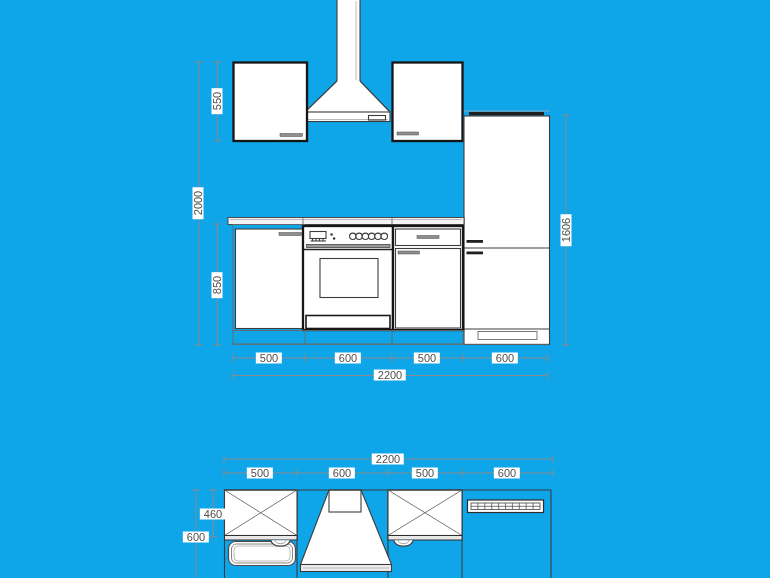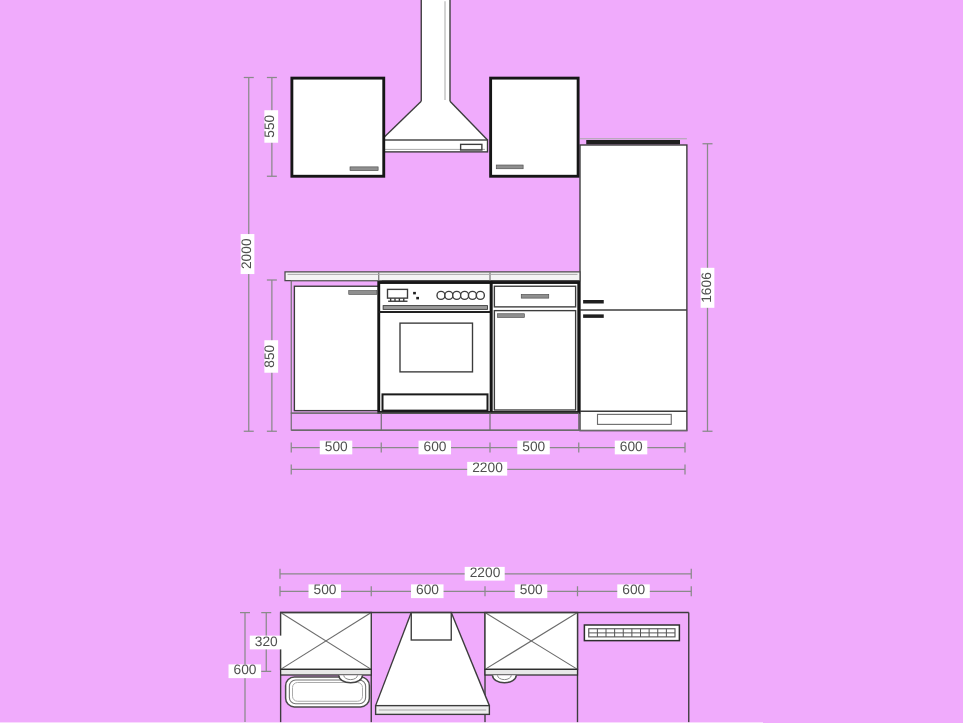--- a/index.html
+++ b/index.html
@@ -1,16 +1,16 @@
 <!DOCTYPE html>
 <html><head>
 <meta charset="utf-8">
 <style>
   html,body{margin:0;padding:0;background:#fff;}
-  .canvas{position:relative;width:770px;height:578px;background:#f0abfc;overflow:hidden;
+  .canvas{position:relative;width:770px;height:578px;background:#0ea5e9;overflow:hidden;
           font-family:"Liberation Sans",sans-serif;}
   svg{position:absolute;left:0;top:0;}
   .dim-label{position:absolute;transform:translate(-50%,-50%);font-size:11px;line-height:1;
              color:#4f4f4f;background:#fff;padding:0 4px;white-space:nowrap;z-index:3;}
   .dim-label.rot{transform:translate(-50%,-50%) rotate(-90deg);}
   
   .s-thick{stroke:#161616;stroke-width:2.3;fill:#fff;}
   .s-med{stroke:#3c3c3c;stroke-width:1.1;fill:#fff;}
   .s-med2{stroke:#3c3c3c;stroke-width:1.1;fill:none;}
   .s-thin{stroke:#6b6b6b;stroke-width:0.9;fill:none;}
@@ -236,16 +236,16 @@
 <span class="dim-label" style="left:348px;top:358px">600</span>
 <span class="dim-label" style="left:427px;top:358px">500</span>
 <span class="dim-label" style="left:505px;top:358px">600</span>
 <span class="dim-label" style="left:390px;top:375px">2200</span>
 
 <span class="dim-label" style="left:388px;top:459px">2200</span>
 <span class="dim-label" style="left:260px;top:473px">500</span>
 <span class="dim-label" style="left:342px;top:473px">600</span>
 <span class="dim-label" style="left:425px;top:473px">500</span>
 <span class="dim-label" style="left:507px;top:473px">600</span>
-<span class="dim-label" style="left:213px;top:514px">320</span>
+<span class="dim-label" style="left:213px;top:514px">460</span>
 <span class="dim-label" style="left:196px;top:537px">600</span>
 
 </div>
 
 </body></html>

